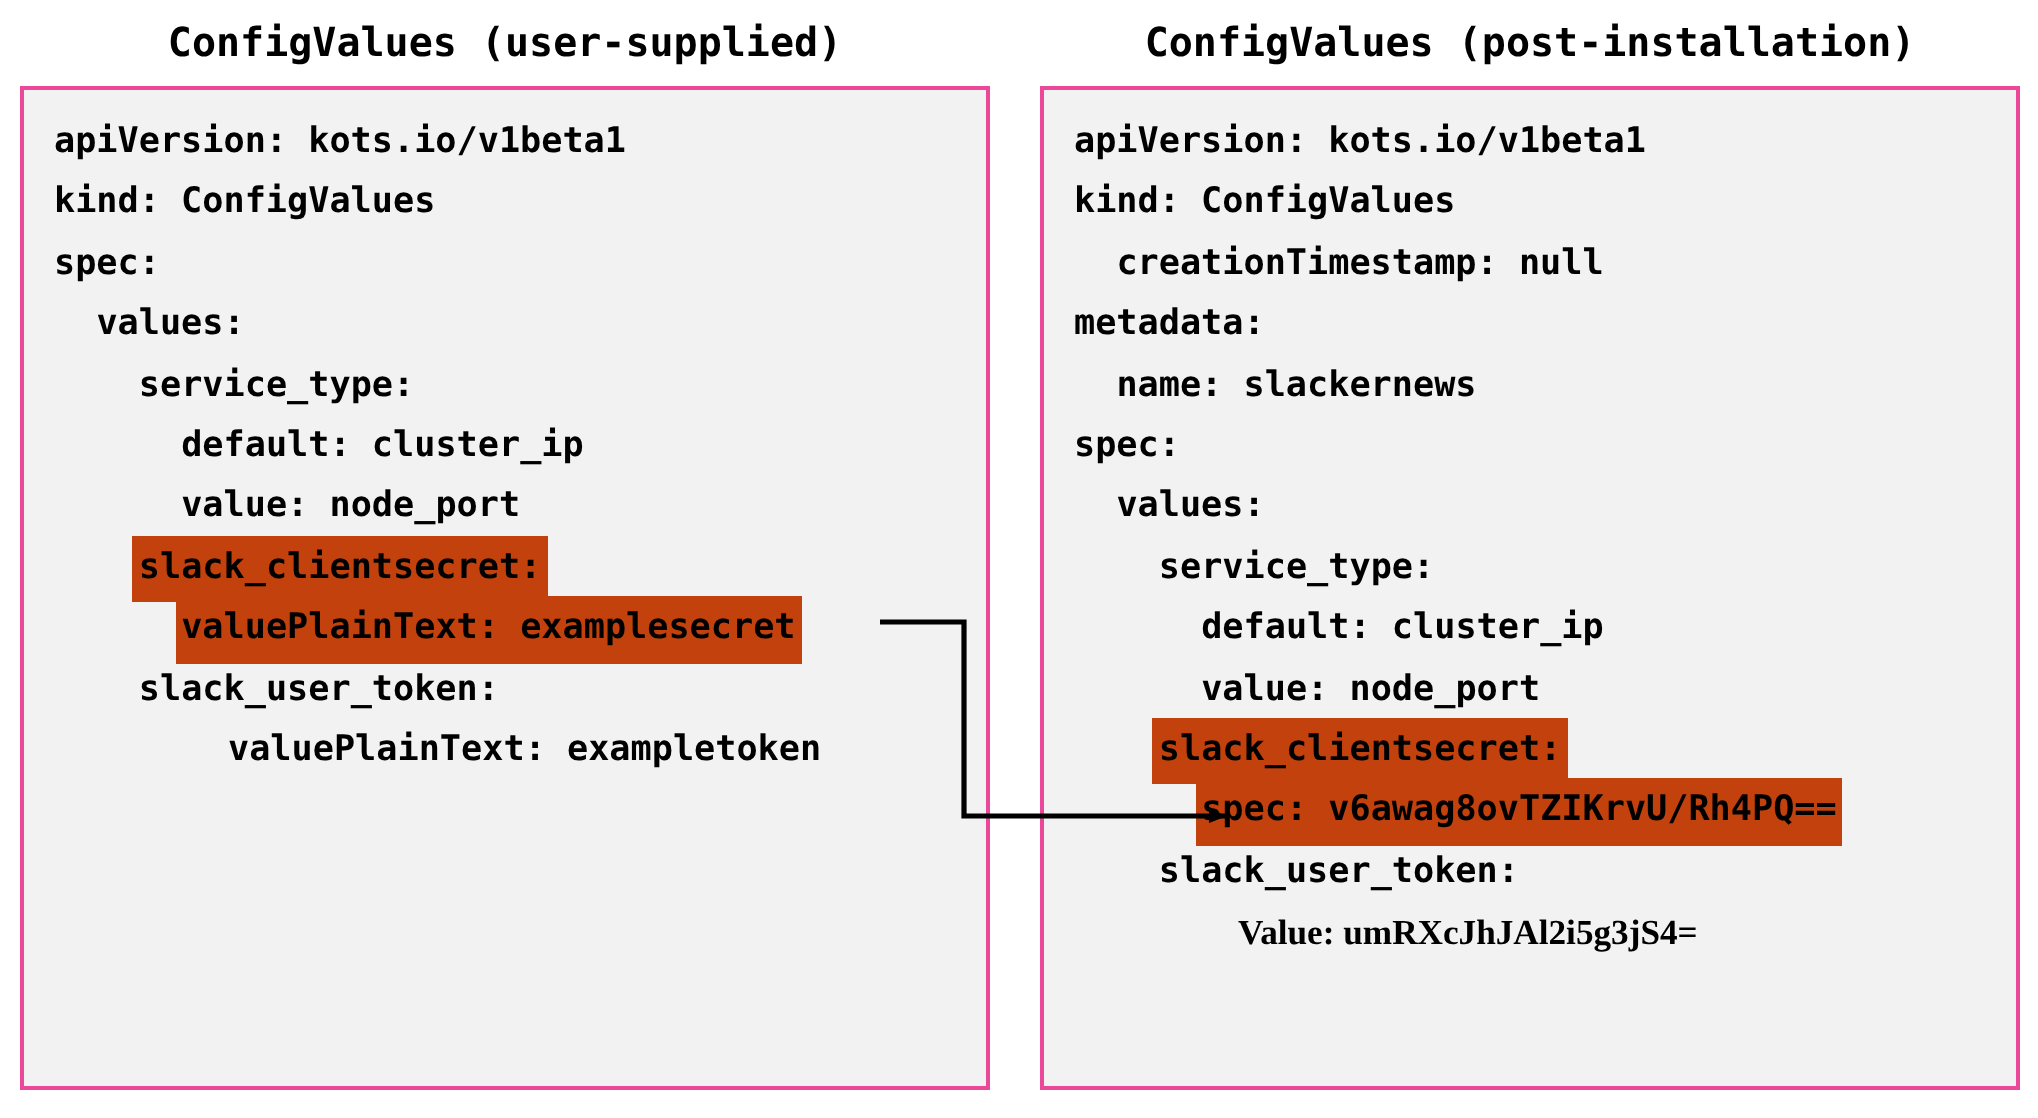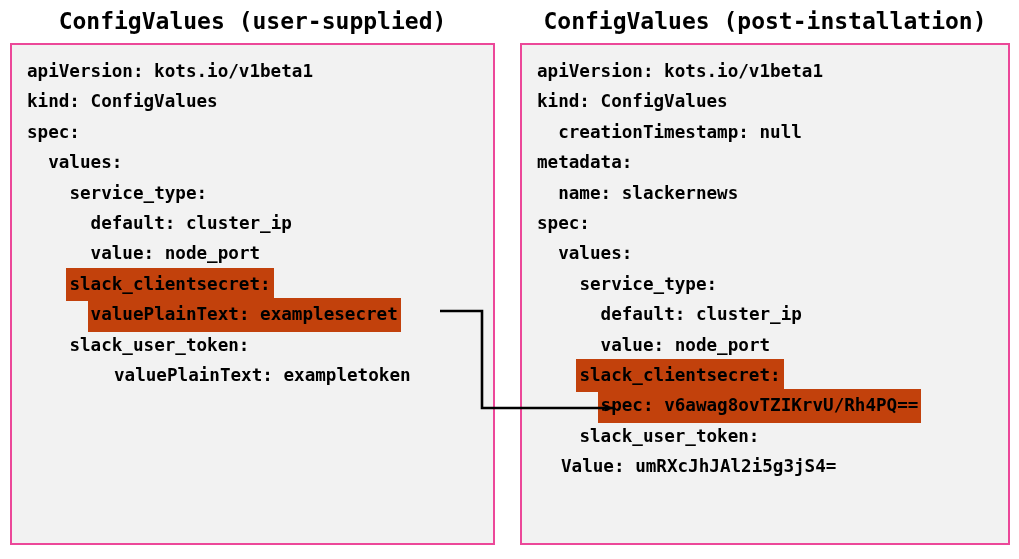--- a/index.html
+++ b/index.html
@@ -22,21 +22,21 @@
   }
 
   
   .panel-title {
     position: absolute;
     top: 8px;
     height: 26px;
     line-height: 26px;
     text-align: center;
     font-family: "DejaVu Sans Mono", "Liberation Mono", monospace;
-    font-size: 23px;
+    font-size: 20px;
     font-weight: bold;
     letter-spacing: 0px;
     color: #000000;
     white-space: nowrap;
   }
   #title-left  { left: 10px;  width: 485px; }
   #title-right { left: 520px; width: 490px; }
 
   
   .code-box {
@@ -124,21 +124,21 @@
         <div class="code-line" style="padding-left: 12px;"><span class="txt">metadata:</span></div>
         <div class="code-line" style="padding-left: 33.2px;"><span class="txt">name: slackernews</span></div>
         <div class="code-line" style="padding-left: 12px;"><span class="txt">spec:</span></div>
         <div class="code-line" style="padding-left: 33.2px;"><span class="txt">values:</span></div>
         <div class="code-line" style="padding-left: 54.4px;"><span class="txt">service_type:</span></div>
         <div class="code-line" style="padding-left: 75.6px;"><span class="txt">default: cluster_ip</span></div>
         <div class="code-line" style="padding-left: 75.6px;"><span class="txt">value: node_port</span></div>
         <div class="code-line hl" style="padding-left: 54.4px;"><span class="txt">slack_clientsecret:</span></div>
         <div class="code-line hl" style="padding-left: 75.6px;"><span class="txt">spec: v6awag8ovTZIKrvU/Rh4PQ==</span></div>
         <div class="code-line" style="padding-left: 54.4px;"><span class="txt">slack_user_token:</span></div>
-        <div class="code-line" style="padding-left: 36px;"><span class="txt">Value: umRXcJhJAl2i5g3jS4=</span></div>
+        <div class="code-line" style="padding-left: 94px; font-family: Liberation Serif, serif;"><span class="txt">Value: umRXcJhJAl2i5g3jS4=</span></div>
       </div>
   </div>
 
   <svg id="connector" viewBox="0 0 1019 559" xmlns="http://www.w3.org/2000/svg">
     <defs>
       <marker id="arrowhead" markerWidth="9" markerHeight="7" refX="8.5" refY="3.5" orient="auto" markerUnits="userSpaceOnUse">
         <polygon points="0 0, 9 3.5, 0 7" fill="#000000"></polygon>
       </marker>
     </defs>
     <polyline points="440,311 482,311 482,408 613,408" fill="none" stroke="#000000" stroke-width="2.6" marker-end="url(#arrowhead)"></polyline>

